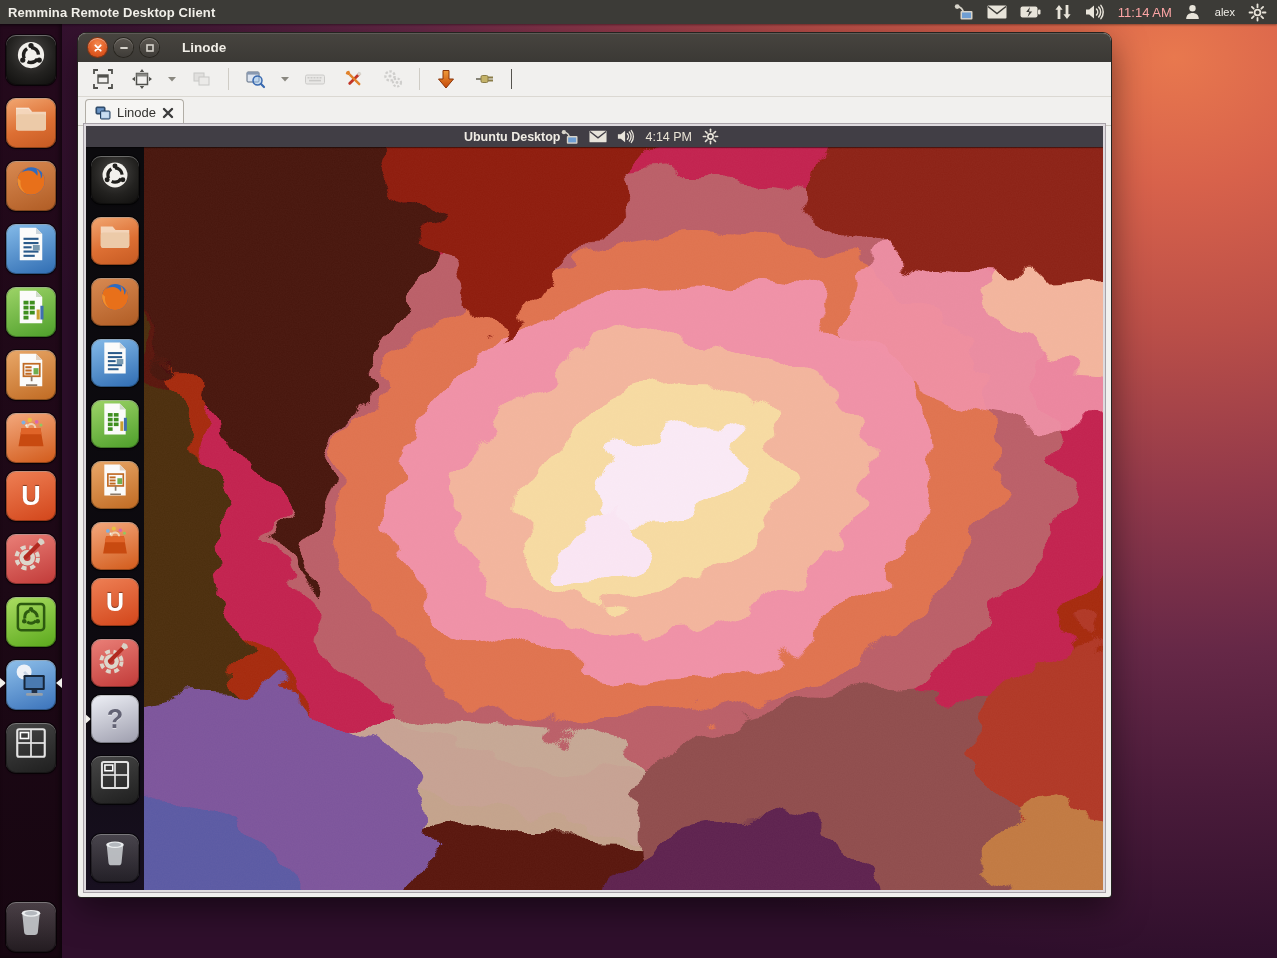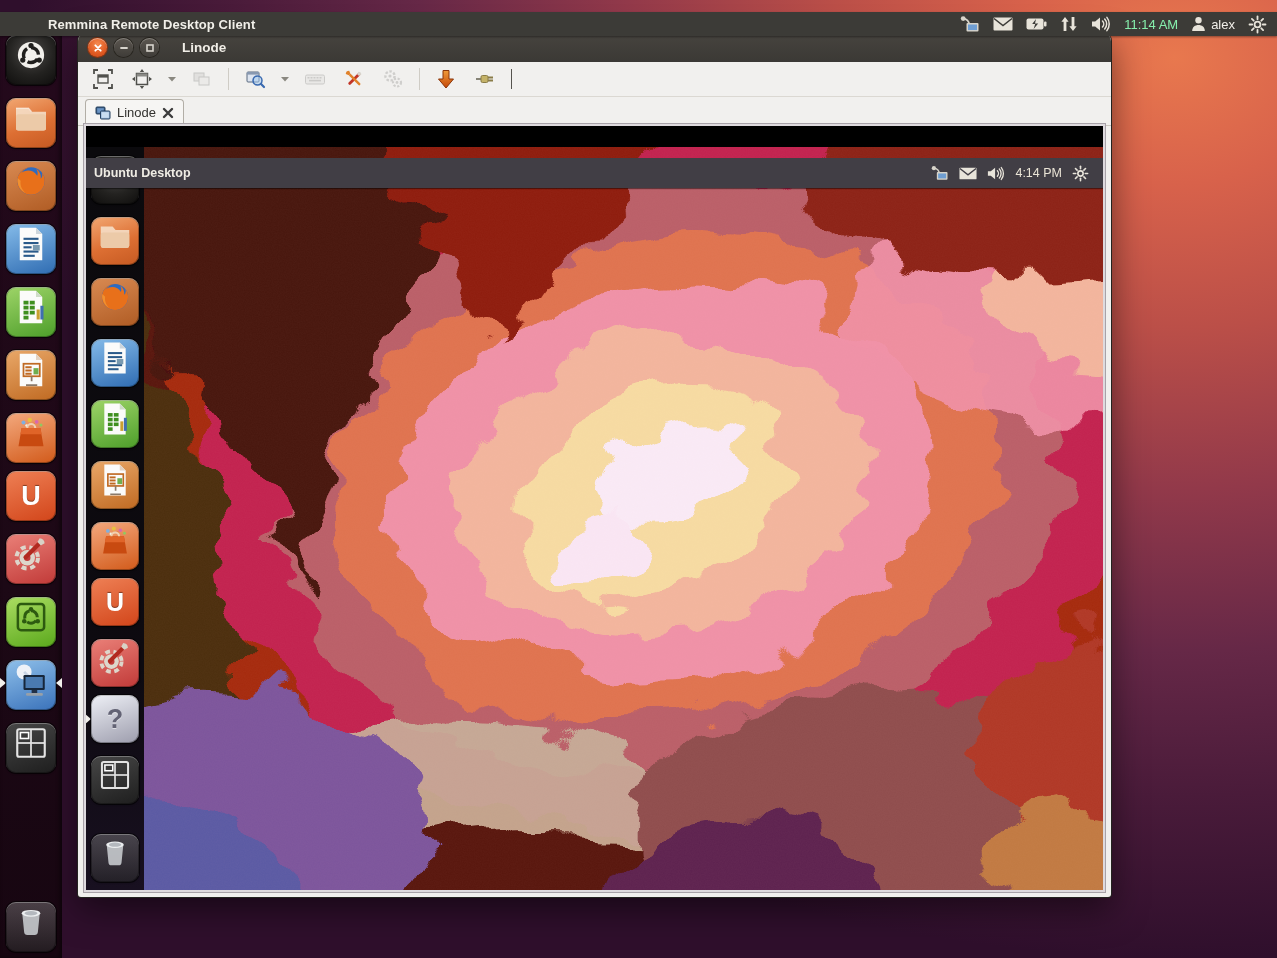--- a/index.html
+++ b/index.html
@@ -3,28 +3,28 @@
 <meta charset="utf-8">
 <style>
   html,body{margin:0;padding:0;}
   body{width:1277px;height:958px;overflow:hidden;font-family:"Liberation Sans",sans-serif;
        -webkit-font-smoothing:antialiased;}
   .stage{position:relative;width:1277px;height:958px;overflow:hidden;
     background:#2f0f2c;
     background-image:radial-gradient(1150px 900px at 92% 6%,
       #e8784e 0%, #d8624b 14%, #bb4f48 30%, #92394a 48%, #662847 66%, #4a1b3a 82%, #2f0f2c 100%);}
   
-  .host-panel{position:absolute;left:0;top:12px;right:0;height:24px;background:#3c3b37;
+  .host-panel{position:absolute;left:0;top:0;right:0;height:24px;background:#3c3b37;
     display:flex;align-items:center;justify-content:space-between;z-index:60;
-    box-shadow:0 1px 2px rgba(0,0,0,.4);padding-left:40px;}
+    box-shadow:0 1px 2px rgba(0,0,0,.4);}
   .host-panel .ptitle{color:#f1efe9;font-size:13px;font-weight:bold;padding-left:8px;letter-spacing:.1px;}
   .tray{display:flex;align-items:center;gap:13px;padding-right:10px;}
   .tray svg{display:block;}
-  .ptime{color:#86efac;font-size:13px;}
-  .puser{display:flex;align-items:center;gap:5px;color:#f1efe9;font-size:13px;}
+  .ptime{color:#fca5a5;font-size:13px;}
+  .puser{display:flex;align-items:center;gap:15px;color:#f1efe9;font-size:11px;}
   
   .launcher{position:absolute;display:flex;flex-direction:column;align-items:center;}
   .host-launcher{left:0;top:24px;bottom:0;width:62px;z-index:50;
     background:linear-gradient(180deg,#24091c 0%,#1c0815 60%,#170611 100%);
     padding-top:6px;gap:8px;box-shadow:inset -2px 0 4px rgba(0,0,0,.5);}
   .slot{position:relative;flex:0 0 auto;}
   .tile{width:50px;height:50px;border-radius:10px;position:relative;
     box-shadow:inset 0 1px 0 rgba(255,255,255,.35), inset 0 0 0 1px rgba(0,0,0,.3),
       0 0 0 1px rgba(0,0,0,.55), 0 1px 2px rgba(0,0,0,.4);}
   .tile svg{display:block;width:40px;height:40px;margin:5px auto;}
@@ -76,23 +76,23 @@
   .caretbtn{width:12px;height:26px;display:flex;align-items:center;justify-content:center;}
   .cursorline{width:1px;height:20px;background:#55534e;margin-left:2px;}
   .rw-tabbar{height:28px;background:#f1f0ee;border-bottom:1px solid #c9c5be;display:flex;align-items:flex-end;}
   .tab{height:25px;margin-left:7px;display:flex;align-items:center;gap:6px;padding:0 9px;
     background:#f6f5f3;border:1px solid #b2aea6;border-bottom:none;border-radius:4px 4px 0 0;}
   .tab .tlabel{font-size:13px;color:#33322f;}
   
   .viewport{position:absolute;left:6px;right:6px;top:91px;bottom:5px;background:#000;
     border:2px solid #dedade;box-shadow:0 0 0 1px #a8a2a8;}
   .remote{position:absolute;inset:0;overflow:hidden;}
-  .remote-panel{position:absolute;left:0;right:0;top:0;height:30px;background:#413e45;
-    display:flex;align-items:center;justify-content:space-between;z-index:30;
-    box-shadow:0 1px 1px rgba(0,0,0,.45);margin-top:32px;}
+  .remote-panel{position:absolute;left:0;right:0;top:0;height:21px;background:#413e45;
+    display:flex;align-items:center;justify-content:center;z-index:30;
+    box-shadow:0 1px 1px rgba(0,0,0,.45);}
   .remote-panel .ptitle{color:#efece4;font-size:12.5px;font-weight:bold;padding-left:8px;}
   .remote-panel .tray{gap:10px;padding-right:14px;}
   .remote-panel .ptime{font-size:12.5px;color:#eae4d6;}
   .remote-launcher{left:0;top:21px;bottom:0;width:58px;z-index:20;
     background:linear-gradient(180deg,#0b0a0d 0%,#0d0a10 70%,#181020 100%);
     padding-top:4px;gap:8px;}
   .remote-launcher .slot-trash{margin-bottom:8px;}
   .wallpaper{position:absolute;left:0;right:0;top:21px;bottom:0;width:100%;height:calc(100% - 21px);z-index:5;}
 </style>
 </head>

